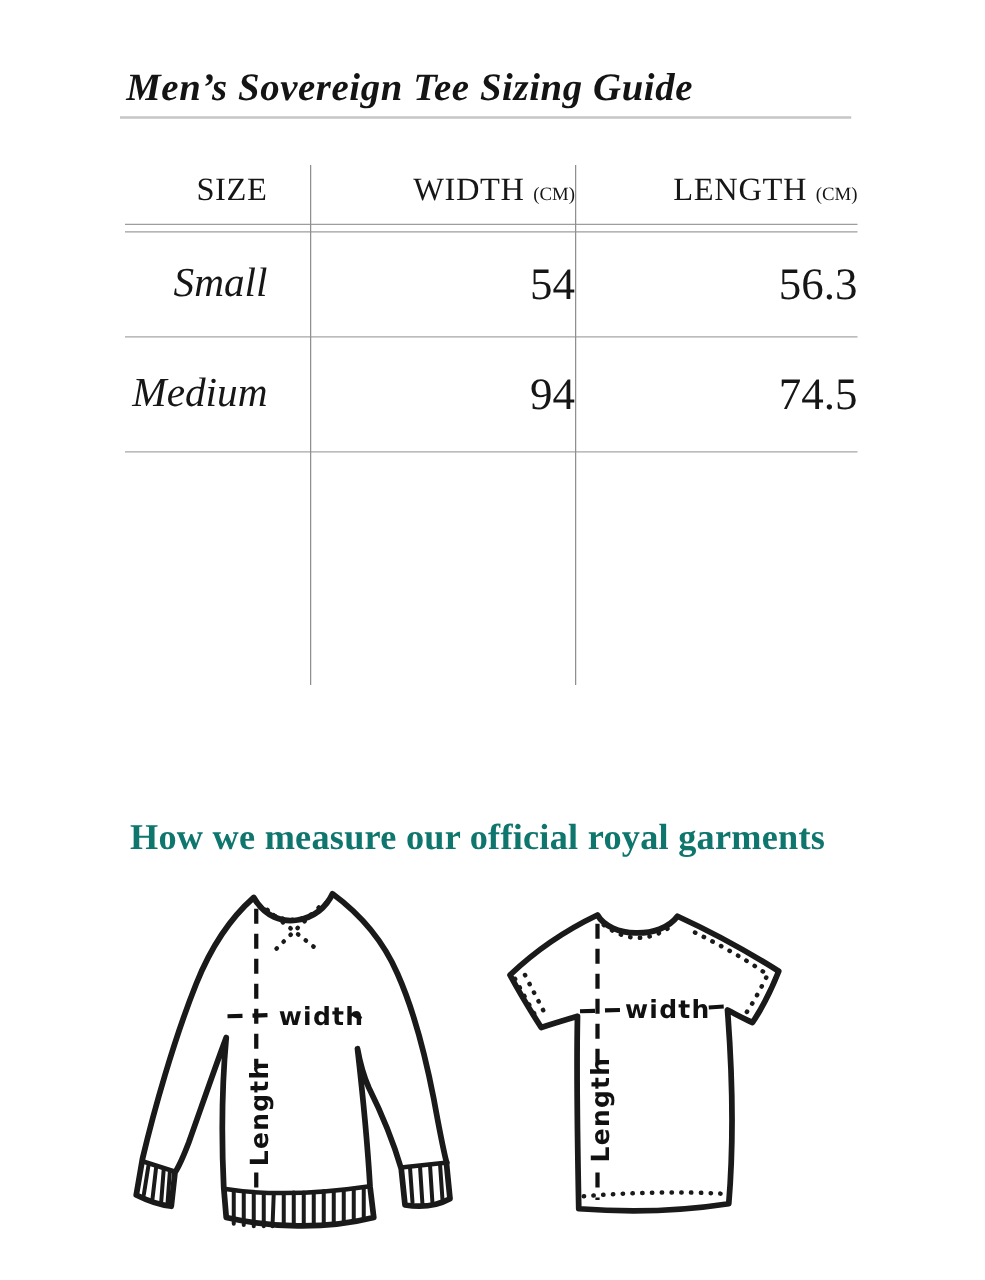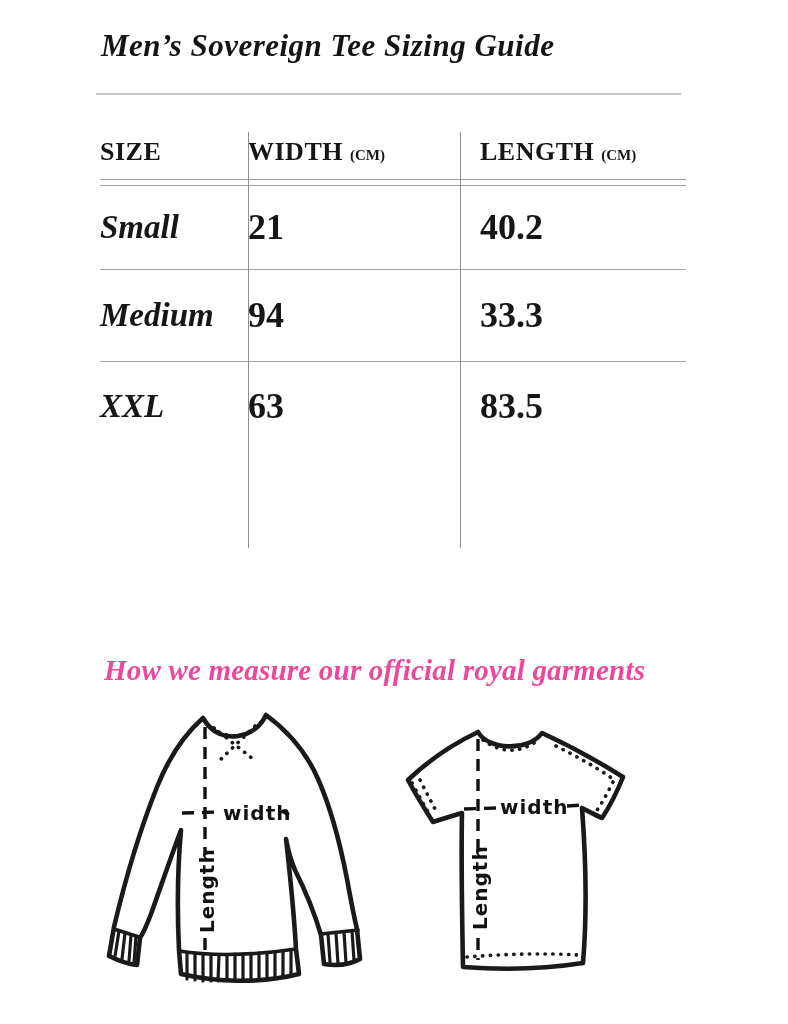--- a/index.html
+++ b/index.html
@@ -2,34 +2,34 @@
 <html><head>
 <meta charset="utf-8">
 <style>
   * { margin:0; padding:0; box-sizing:border-box; }
   body { background:#ffffff; }
   .page {
     position:relative; width:788px; height:1024px; background:#ffffff;
     font-family:"Liberation Serif", serif; color:#161616; overflow:hidden;
   }
   .title {
-    position:absolute; left:101px; top:28px;
+    position:absolute; left:101px; top:52px;
     font-size:31px; font-style:italic; font-weight:600; letter-spacing:.5px;
     color:#141414; white-space:nowrap;
   }
   .title-rule {
     position:absolute; left:96px; top:93px; width:585px; height:2px;
     background:#c6c6c6;
   }
   table.size-table {
     position:absolute; left:100px; top:126px; width:586px;
     border-collapse:collapse; table-layout:fixed;
   }
   .size-table th, .size-table td {
-    text-align:left; vertical-align:middle; padding:0; font-weight:bold;
+    text-align:right; vertical-align:middle; padding:0; font-weight:normal;
   }
   .size-table thead tr { height:53px; }
   .size-table th {
     border-bottom:1px solid #9d9d9d; font-size:26px; letter-spacing:.5px;
     white-space:nowrap;
   }
   .size-table .unit { font-size:15px; letter-spacing:0; }
   .size-table tr.gap td { height:6px; line-height:0; border-bottom:1px solid #9d9d9d; }
   .size-table tr.rule td { border-bottom:1px solid #a6a6a6; }
   .size-table tr.r0 { height:84px;margin-top:18px; }
@@ -39,23 +39,22 @@
   .size-table tr.r4 { height:90px; }
   .size-table .c1 { padding-right:34px; }
   .size-table .c3 { padding-left:20px; }
   .size-name { font-style:italic; font-size:33px; }
   .num { font-size:36px; }
   .vline { position:absolute; top:132px; width:1px; height:416px; background:#8f8f8f; }
   .vline.v1 { left:248px; }
   .vline.v2 { left:460px; }
   .measure-heading {
     position:absolute; left:104px; top:654px;
-    font-size:29px; font-weight:700; letter-spacing:.2px; color:#ec4899;
+    font-size:29px; font-weight:700; letter-spacing:.2px; color:#0f766e;
     white-space:nowrap;
-    font-style:italic;
   }
   svg.garment { position:absolute; }
   svg.sweater { left:102px; top:702px; }
   svg.tshirt  { left:396px; top:710px; }
   .ink-outline { fill:#ffffff; stroke:#1a1a1a; stroke-width:4.6; stroke-linejoin:round; stroke-linecap:round; }
   .ink-line    { fill:none; stroke:#1a1a1a; stroke-width:3.6; stroke-linecap:round; }
   .ink-rib     { fill:none; stroke:#1a1a1a; stroke-width:3.2; stroke-linecap:round; }
   .ink-dots    { fill:none; stroke:#1a1a1a; stroke-width:3.6; stroke-linecap:round; stroke-dasharray:.3 7.5; }
   .ink-dash    { fill:none; stroke:#111111; stroke-width:3.4; stroke-dasharray:12 8; }
   .hand-label  { font-family:"DejaVu Sans", sans-serif; font-weight:700; font-size:20px; letter-spacing:1px; fill:#111111; }
@@ -80,32 +79,27 @@
         <th><span>WIDTH</span> <span class="unit">(CM)</span></th>
         <th class="c3"><span>LENGTH</span> <span class="unit">(CM)</span></th>
       </tr>
     </thead>
     <tbody>
       <tr class="gap">
           <td colspan="3"></td>
         </tr>
       <tr class="r0 rule">
         <td class="c1 size-name">Small</td>
-        <td class="num">21</td>
-        <td class="c3 num">40.2</td>
+        <td class="num">54</td>
+        <td class="c3 num">56.3</td>
       </tr>
       <tr class="r1 rule">
         <td class="c1 size-name">Medium</td>
         <td class="num">94</td>
-        <td class="c3 num">33.3</td>
-      </tr>
-      <tr class="r4">
-        <td class="c1 size-name">XXL</td>
-        <td class="num">63</td>
-        <td class="c3 num">83.5</td>
+        <td class="c3 num">74.5</td>
       </tr>
     </tbody>
   </table>
 
   <div class="vline v1"></div>
   <div class="vline v2"></div>
 
   <h2 class="measure-heading">How we measure our official royal garments</h2>
 
   <svg class="garment sweater" width="275" height="300" viewBox="0 0 275 300">

